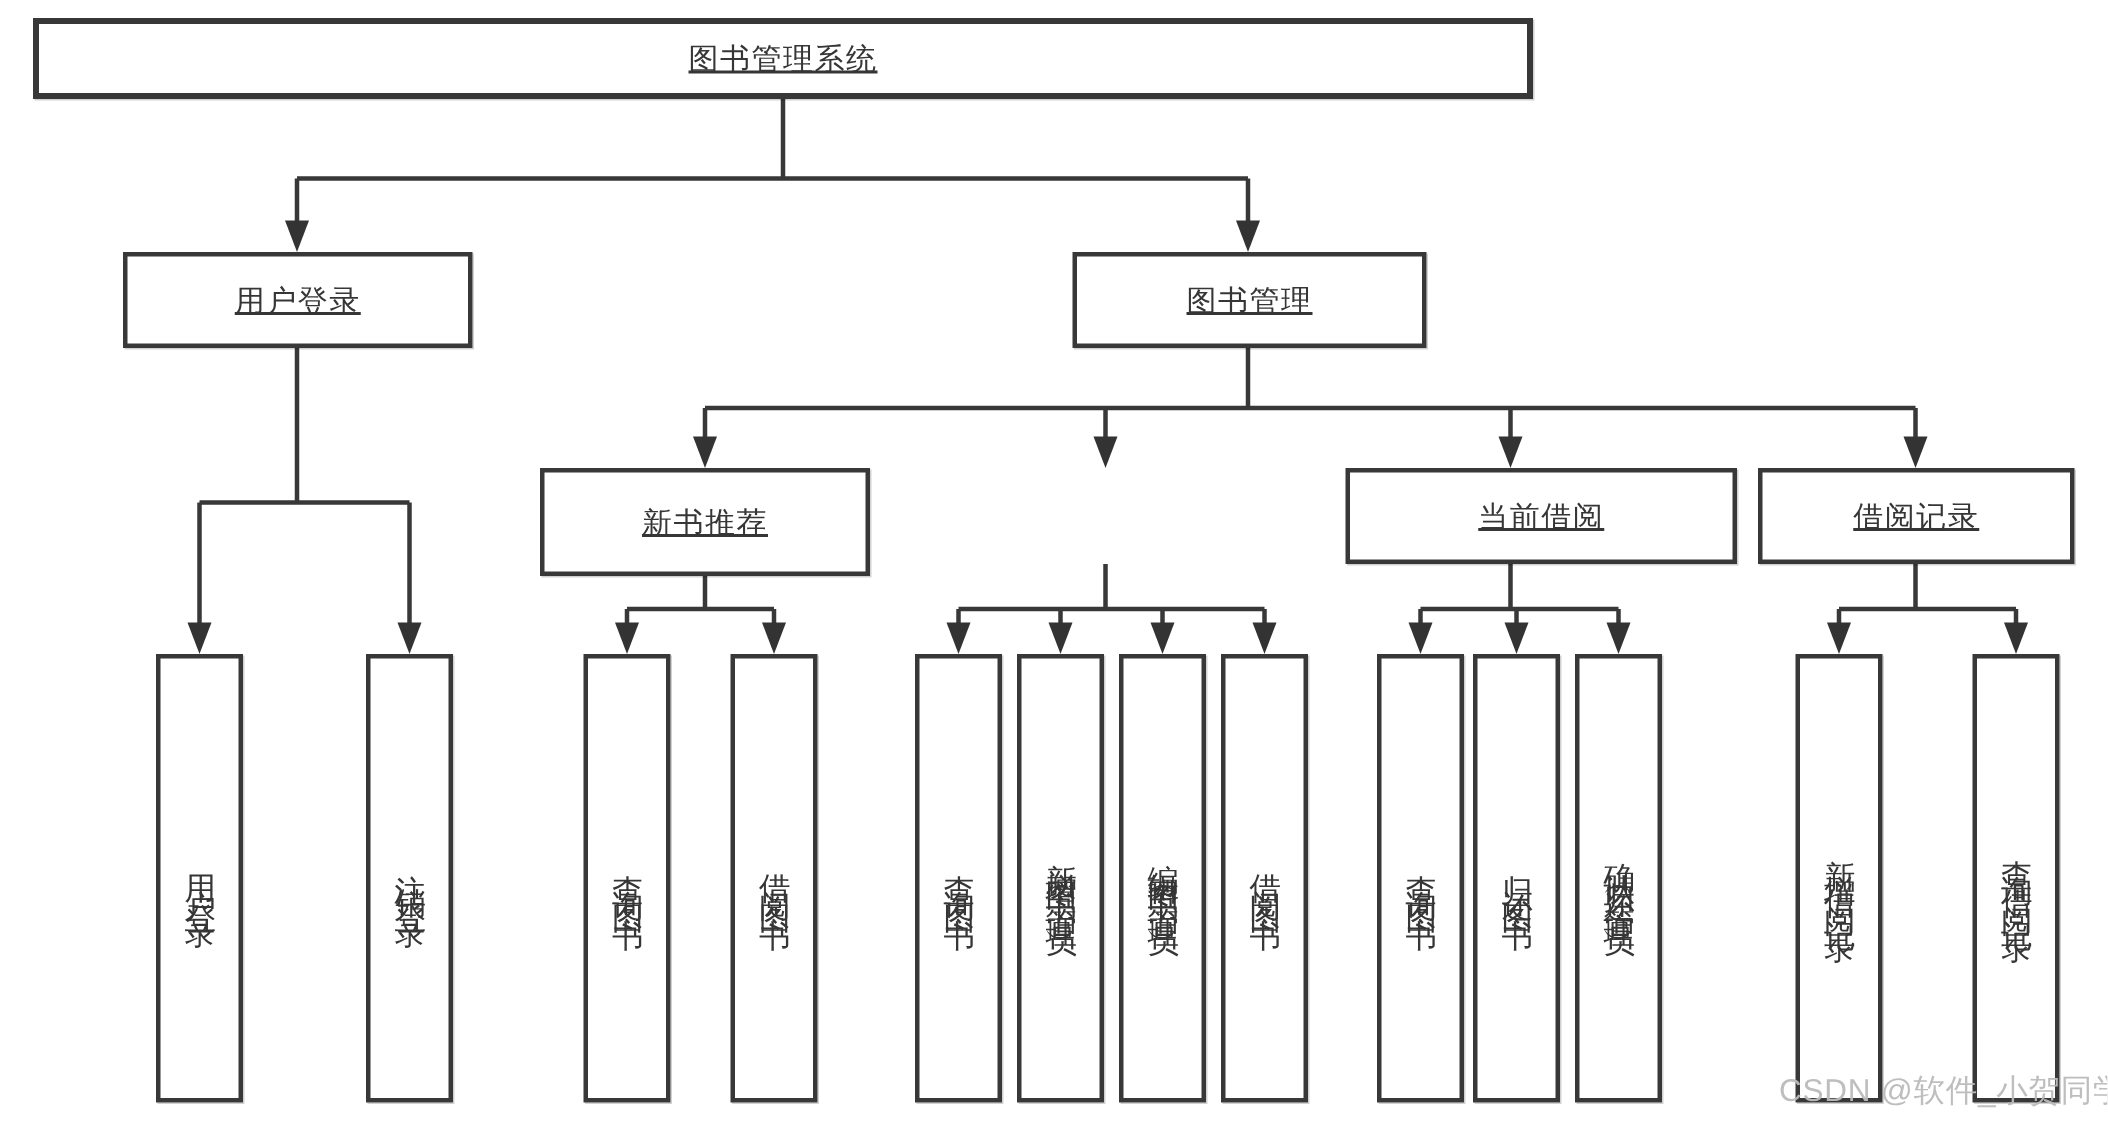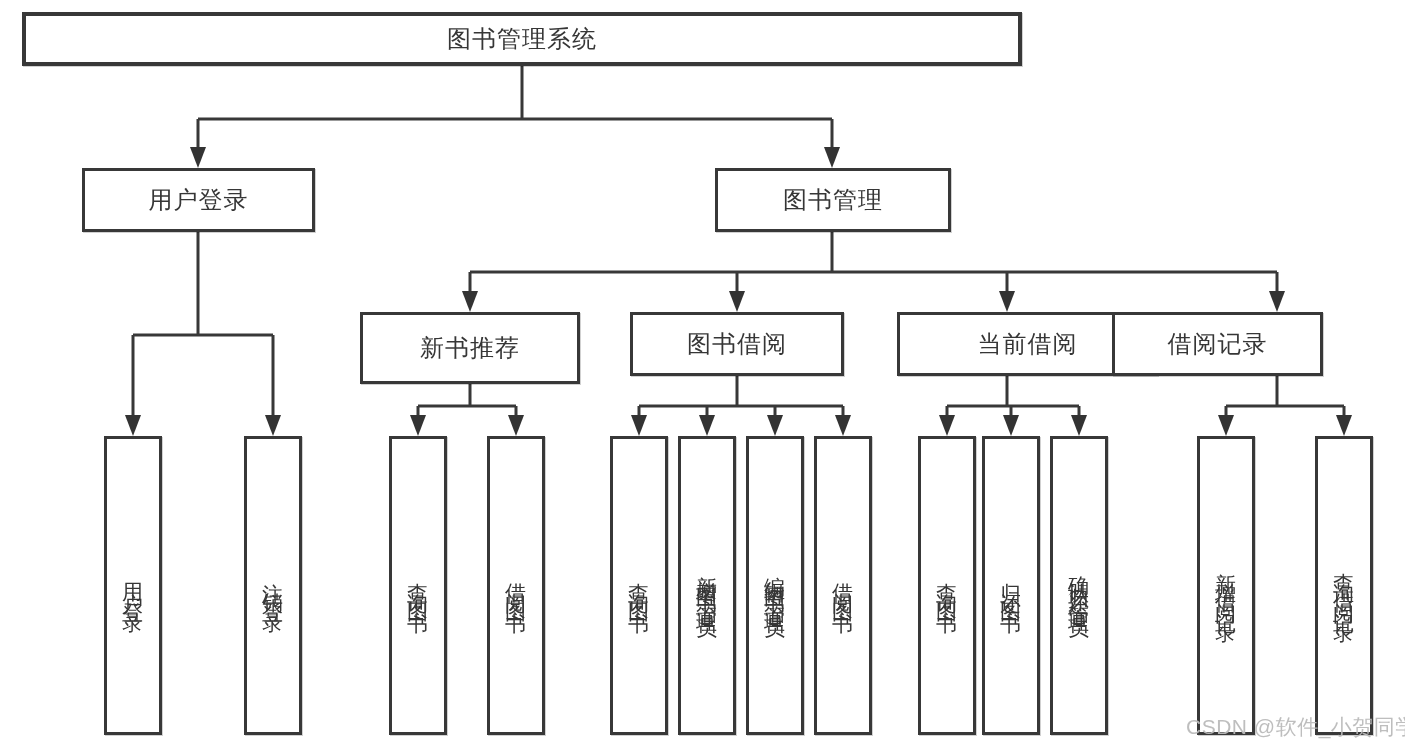--- a/index.html
+++ b/index.html
@@ -35,23 +35,24 @@
     box-sizing: border-box;
     background: #ffffff;
     border: 3px solid #383838;
     display: flex;
     align-items: center;
     justify-content: center;
     color: #363636;
     box-shadow: 1px 1px 0 rgba(0,0,0,0.18);
   }
   .box.h span {
-    font-size: 24px;
+    font-size: 20px;
     letter-spacing: 1px;
     white-space: nowrap;
+    text-decoration: underline;
   }
   .box.root {
     border-width: 4px;
   }
   .box.v span {
     writing-mode: vertical-rl;
     text-orientation: mixed;
     font-size: 21px;
     letter-spacing: 10px;
     line-height: 1;
@@ -115,27 +116,24 @@
   <div class="box h" style="left:82px;top:168px;width:233px;height:64px">
     <span>用户登录</span>
   </div>
   <div class="box h" style="left:715px;top:168px;width:236px;height:64px">
     <span>图书管理</span>
   </div>
 
   <div class="box h" style="left:360px;top:312px;width:220px;height:72px">
     <span>新书推荐</span>
   </div>
-  <div class="box h" style="left:630px;top:312px;width:214px;height:64px">
-    <span>图书借阅</span>
-  </div>
   <div class="box h" style="left:897px;top:312px;width:261px;height:64px">
     <span>当前借阅</span>
   </div>
-  <div class="box h" style="left:1112px;top:312px;width:211px;height:64px">
+  <div class="box h" style="left:1172px;top:312px;width:211px;height:64px">
     <span>借阅记录</span>
   </div>
 
   <div class="box v" style="left:104px;top:436px;width:58px;height:299px">
     <span>用户登录</span>
   </div>
   <div class="box v" style="left:244px;top:436px;width:58px;height:299px">
     <span>注销登录</span>
   </div>
 

